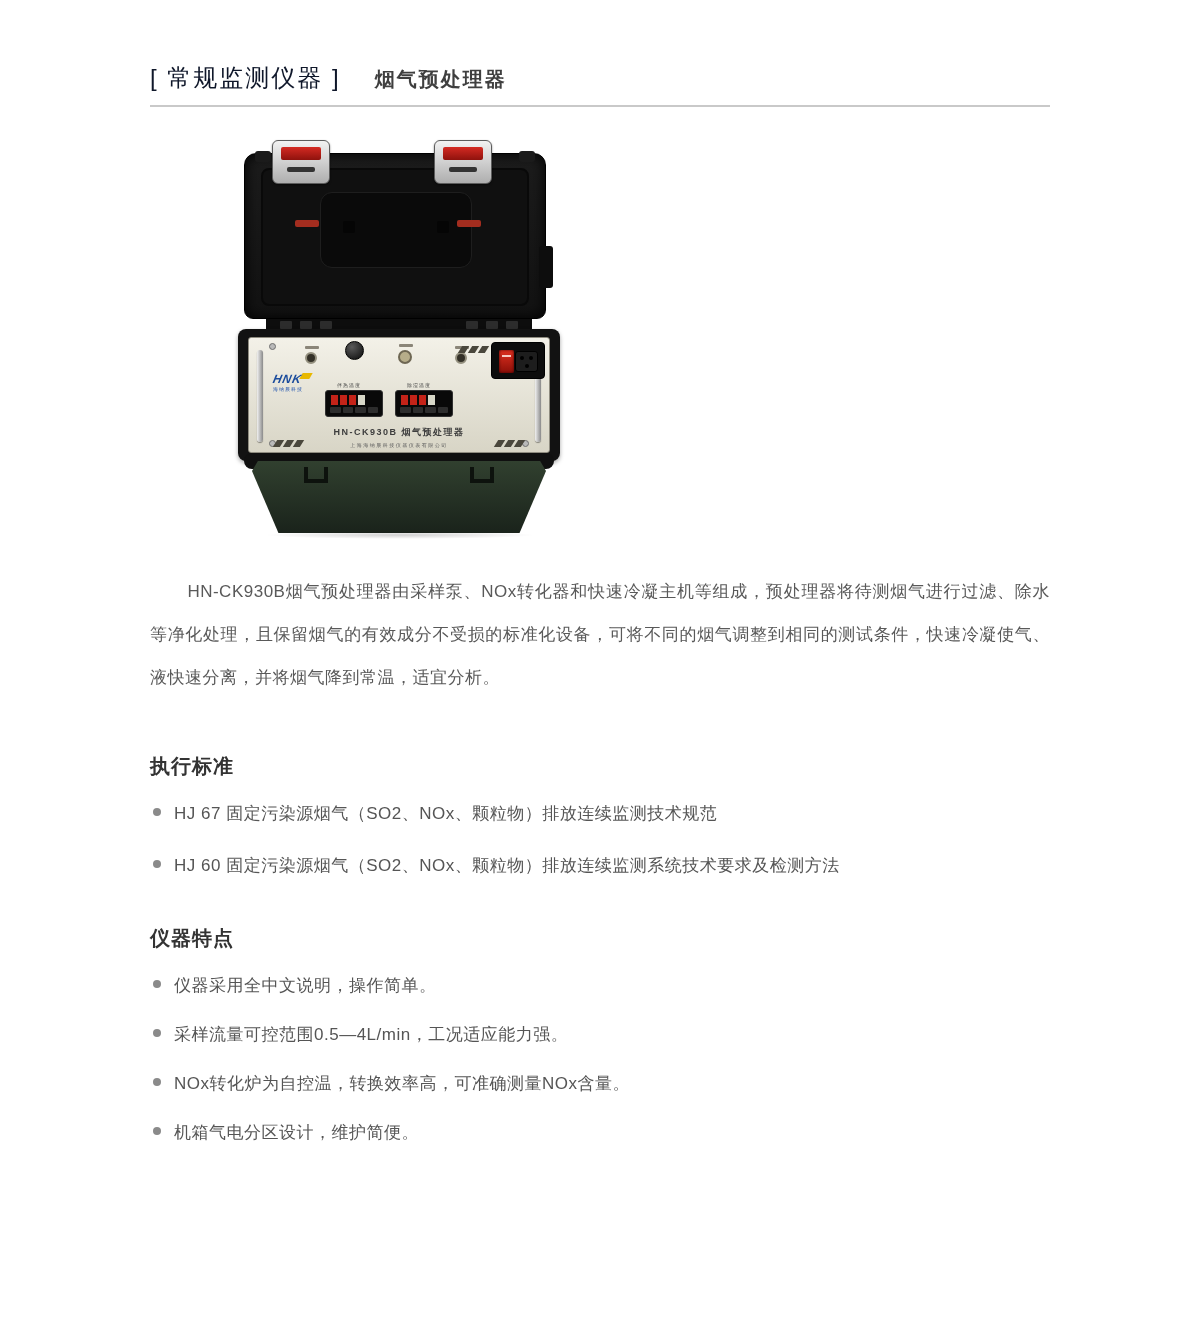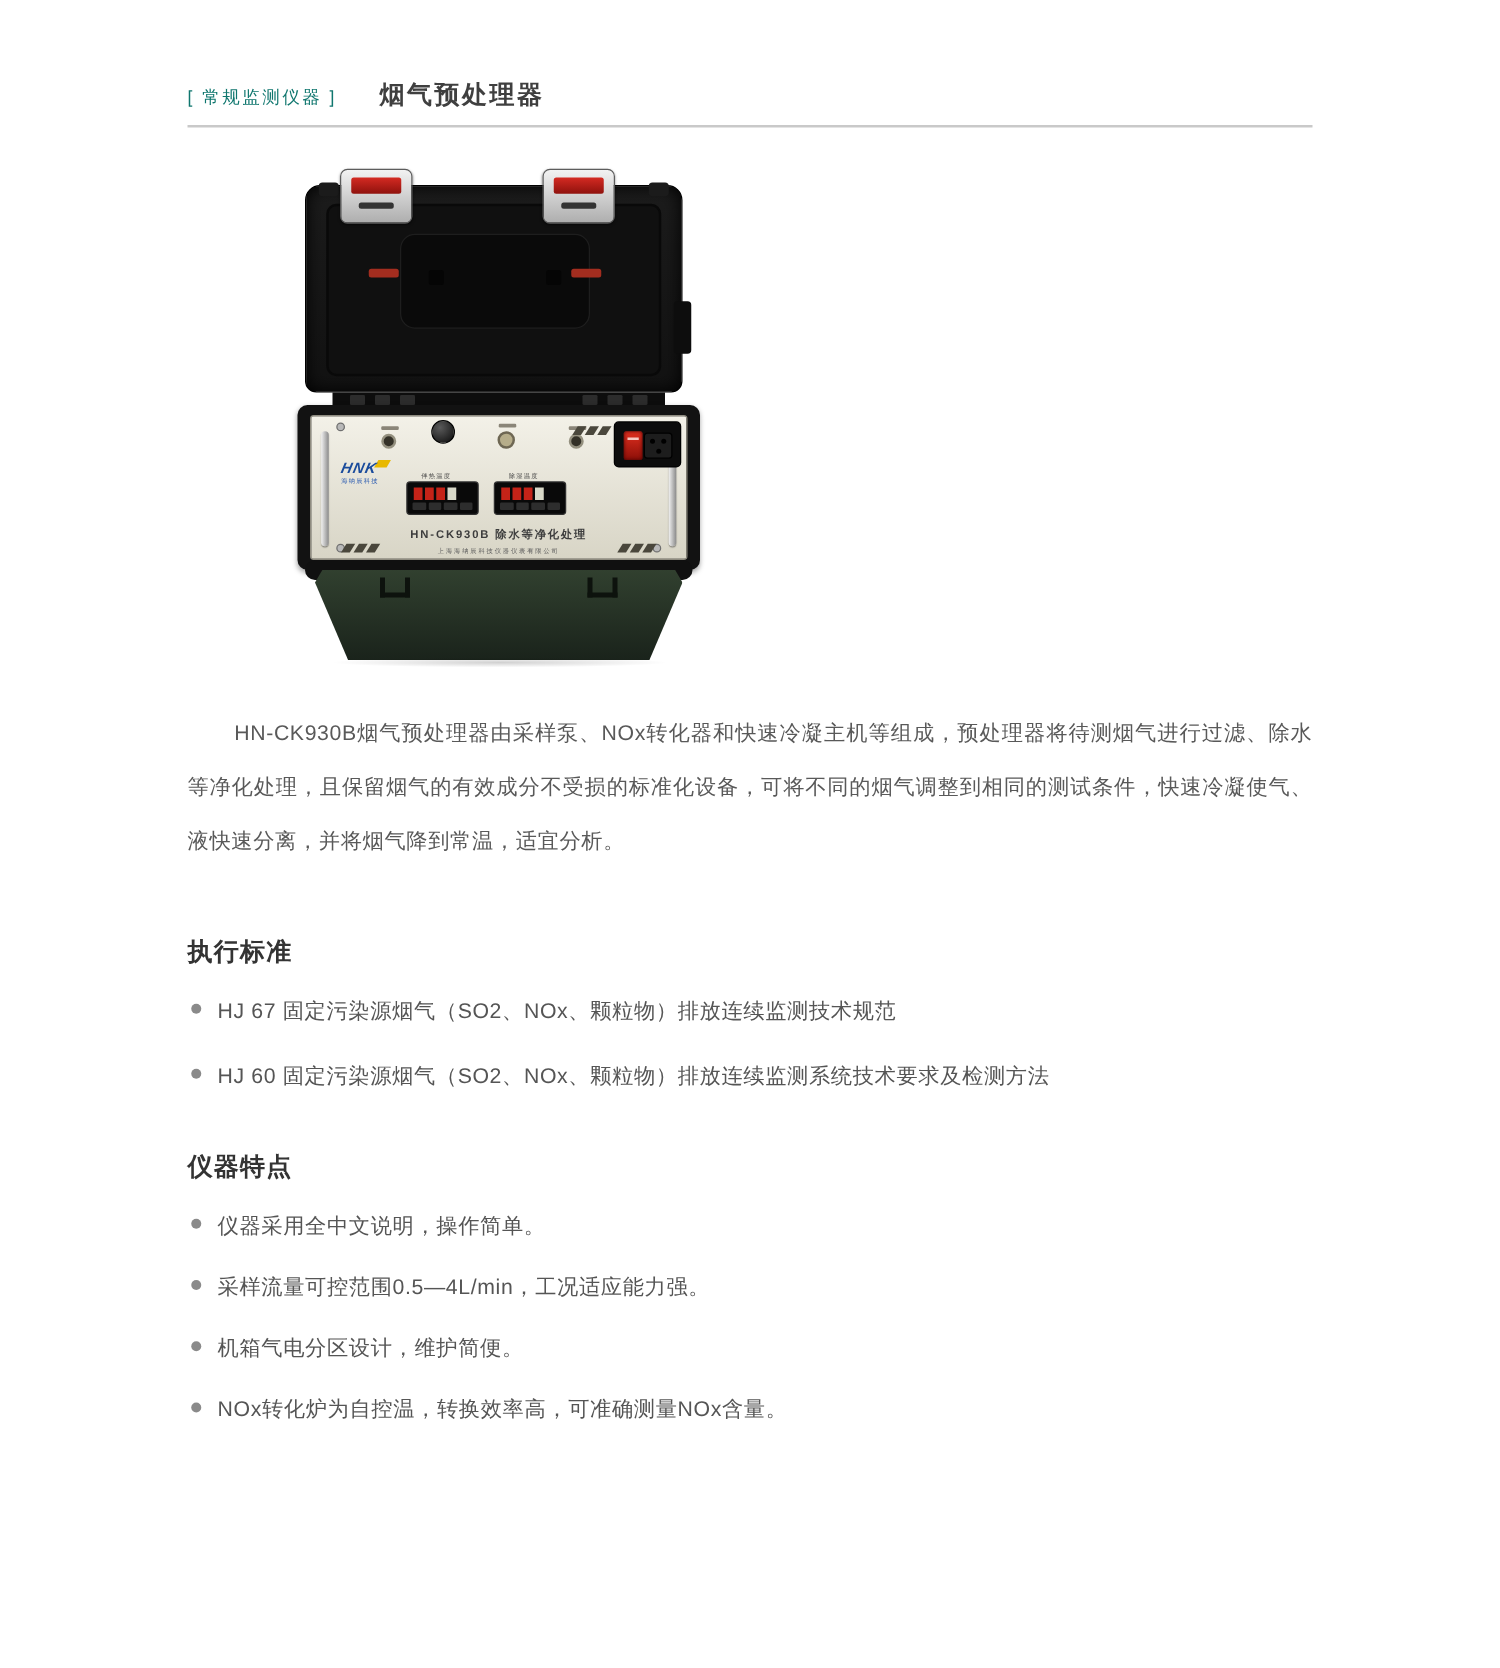--- a/index.html
+++ b/index.html
@@ -3,21 +3,21 @@
 <meta charset="utf-8">
 <style>
   * { margin:0; padding:0; box-sizing:border-box; }
   html,body { background:#ffffff; }
   body { font-family:"Liberation Sans","DejaVu Sans",sans-serif; }
   .page { position:relative; width:1200px; height:1334px; background:#fff; overflow:hidden; margin:0 auto; }
   .content { position:absolute; left:150px; top:0; width:900px; }
 
   
   .hdr { padding-top:62px; display:flex; align-items:baseline; }
-  .hdr .cat { font-size:14px; color:#0f766e; letter-spacing:2px; }
+  .hdr .cat { font-size:24px; color:#0f172a; letter-spacing:2px; }
   .hdr .title { font-size:20px; color:#3f3f3f; font-weight:600; margin-left:34px; letter-spacing:2px; }
   .divider { margin-top:11px; height:2px; background:#c9c9c9; width:900px; }
 
   
   .photo-area { position:relative; height:462px; }
   .device { position:absolute; left:88px; top:40px; width:325px; height:390px; }
   .device * { position:absolute; }
 
   .lid { left:6px; top:6px; width:302px; height:166px; background:linear-gradient(180deg,#1c1c1c,#121212); border:1px solid #000; border-radius:12px 12px 9px 9px; box-shadow:inset 0 0 14px #000; }
   .lid-inner { left:16px; right:16px; top:14px; bottom:12px; border:2px solid #090909; border-radius:8px; background:#101010; }
@@ -204,21 +204,21 @@
                   <div class="seg g"></div>
                 </div>
               <div class="btn-row">
                   <div class="btn"></div>
                   <div class="btn"></div>
                   <div class="btn"></div>
                   <div class="btn"></div>
                 </div>
             </div>
 
-            <div class="model">HN-CK930B  除水等净化处理</div>
+            <div class="model">HN-CK930B  烟气预处理器</div>
             <div class="vents-bl">
               <div class="vent"></div>
                 <div class="vent"></div>
                 <div class="vent"></div>
             </div>
             <div class="vents-br">
               <div class="vent"></div>
                 <div class="vent"></div>
                 <div class="vent"></div>
             </div>
@@ -240,18 +240,18 @@
     <h2 class="sec-heading std-heading">执行标准</h2>
     <ul class="blist std">
       <li><span class="dot"></span><span>HJ 67 固定污染源烟气（SO2、NOx、颗粒物）排放连续监测技术规范</span></li>
       <li><span class="dot"></span><span>HJ 60 固定污染源烟气（SO2、NOx、颗粒物）排放连续监测系统技术要求及检测方法</span></li>
     </ul>
 
     <h2 class="sec-heading feat-heading">仪器特点</h2>
     <ul class="blist feat">
       <li><span class="dot"></span><span>仪器采用全中文说明，操作简单。</span></li>
       <li><span class="dot"></span><span>采样流量可控范围0.5—4L/min，工况适应能力强。</span></li>
+      <li><span class="dot"></span><span>NOx转化炉为自控温，转换效率高，可准确测量NOx含量。</span></li>
       <li><span class="dot"></span><span>机箱气电分区设计，维护简便。</span></li>
-      <li><span class="dot"></span><span>NOx转化炉为自控温，转换效率高，可准确测量NOx含量。</span></li>
     </ul>
 
   </div>
 </div>
 
 </body></html>

